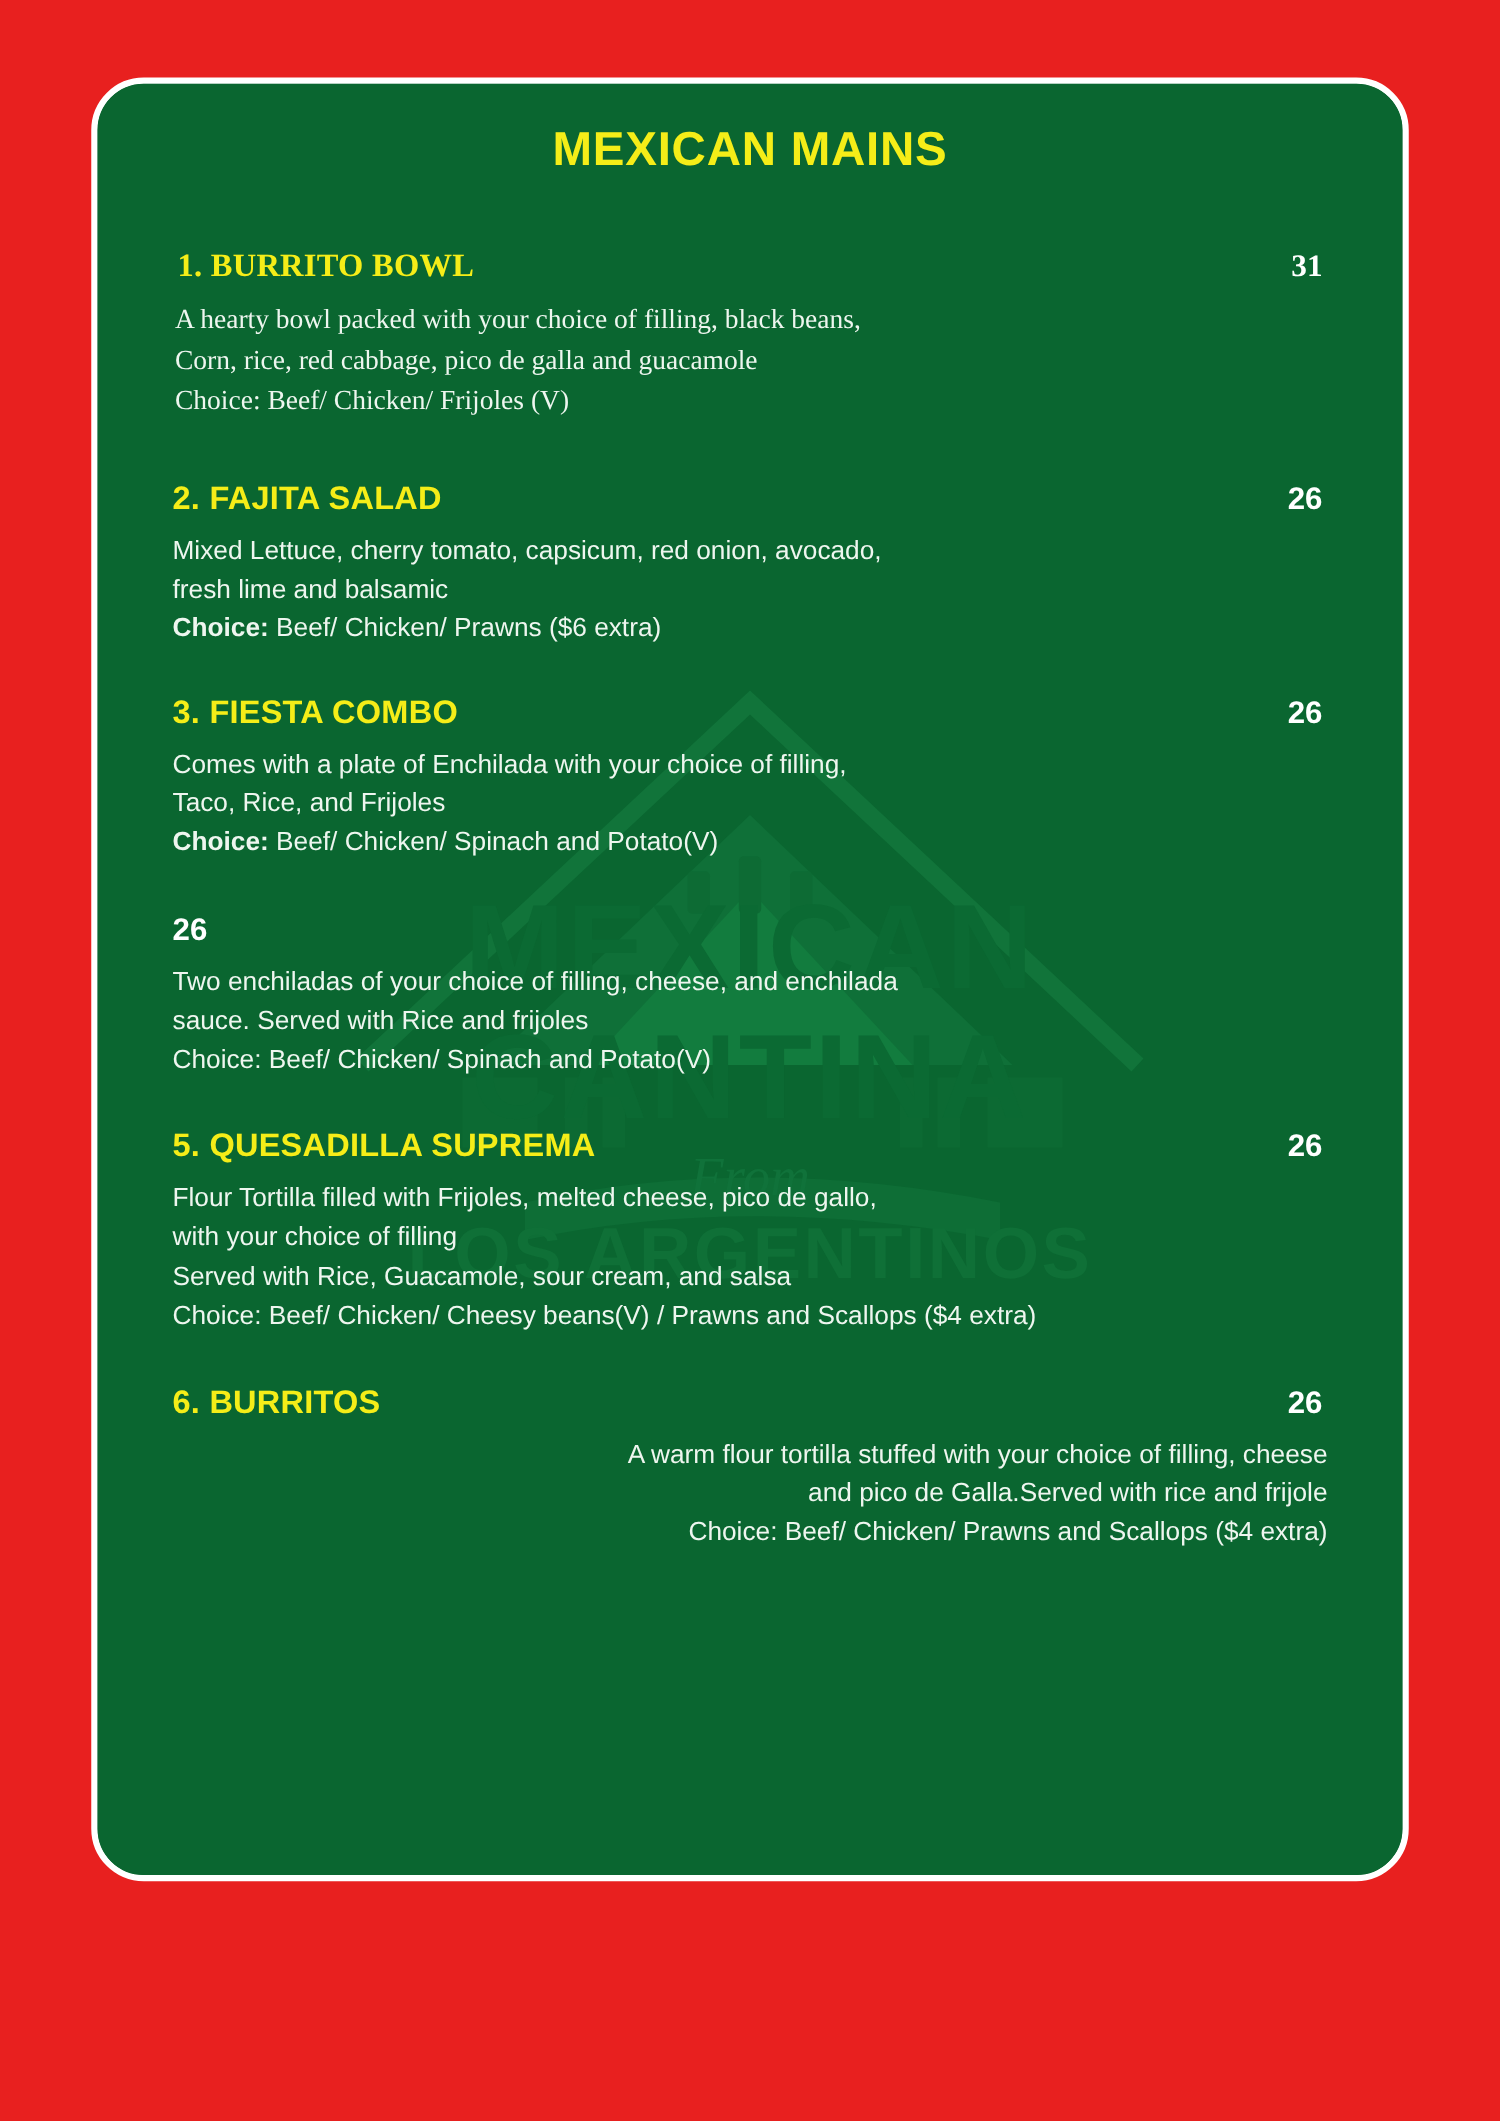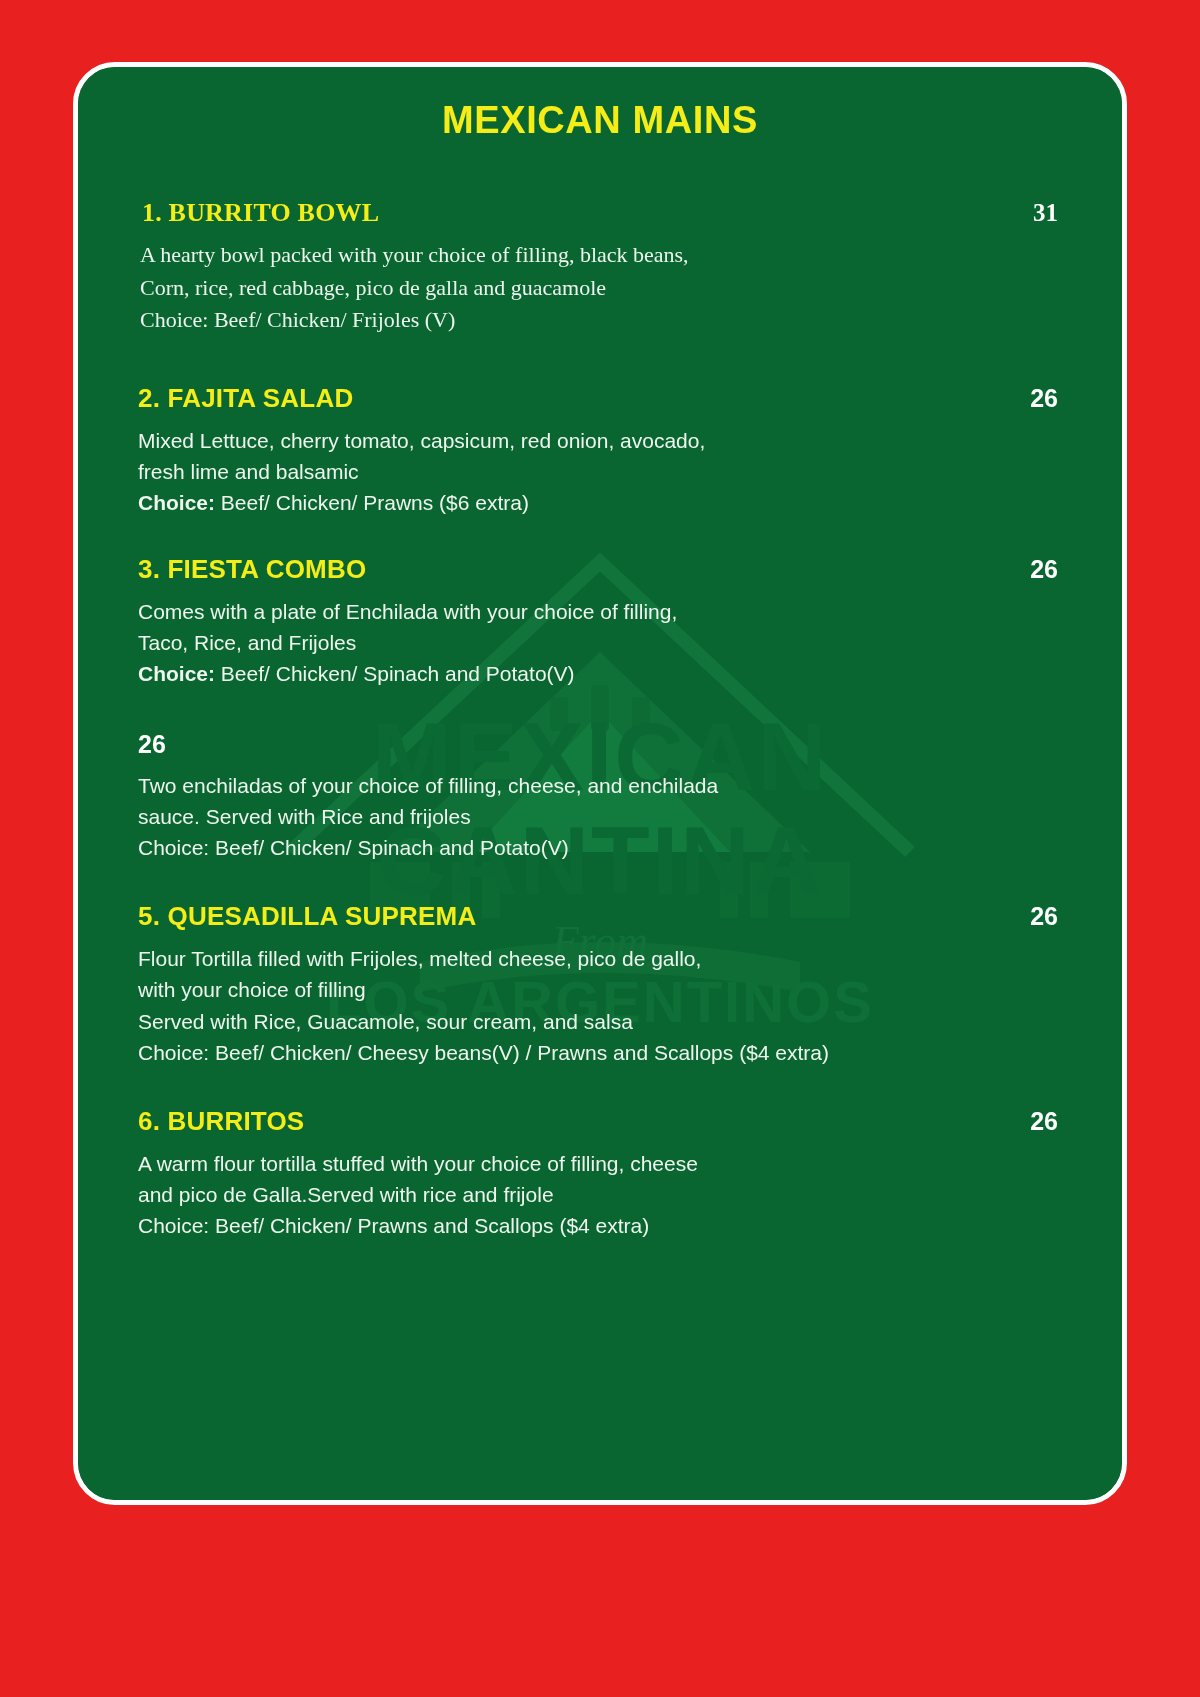--- a/index.html
+++ b/index.html
@@ -100,21 +100,21 @@
   .serif .item-name,
   .serif .item-price { font-family: "Liberation Serif", serif; }
   .serif .item-desc { font-family: "Liberation Serif", serif; font-size: 22px; }
 
   
   .item-1 { margin-bottom: 46px; }
   .item-2 { margin-bottom: 36px; }
   .item-3 { margin-bottom: 41px; }
   .item-4 { margin-bottom: 38px; }
   .item-5 { margin-bottom: 38px; }
-  .item-6 { margin-bottom: 0; }
+  .item-6 { margin-bottom: 0; text-align: right; }
   .item-1 .item-head { padding-left: 4px; }
   .item-1 .item-desc { padding-left: 2px; }
 </style>
 </head>
 <body>
 
 <div id="page">
   <div id="frame">
     <div id="card">
 

